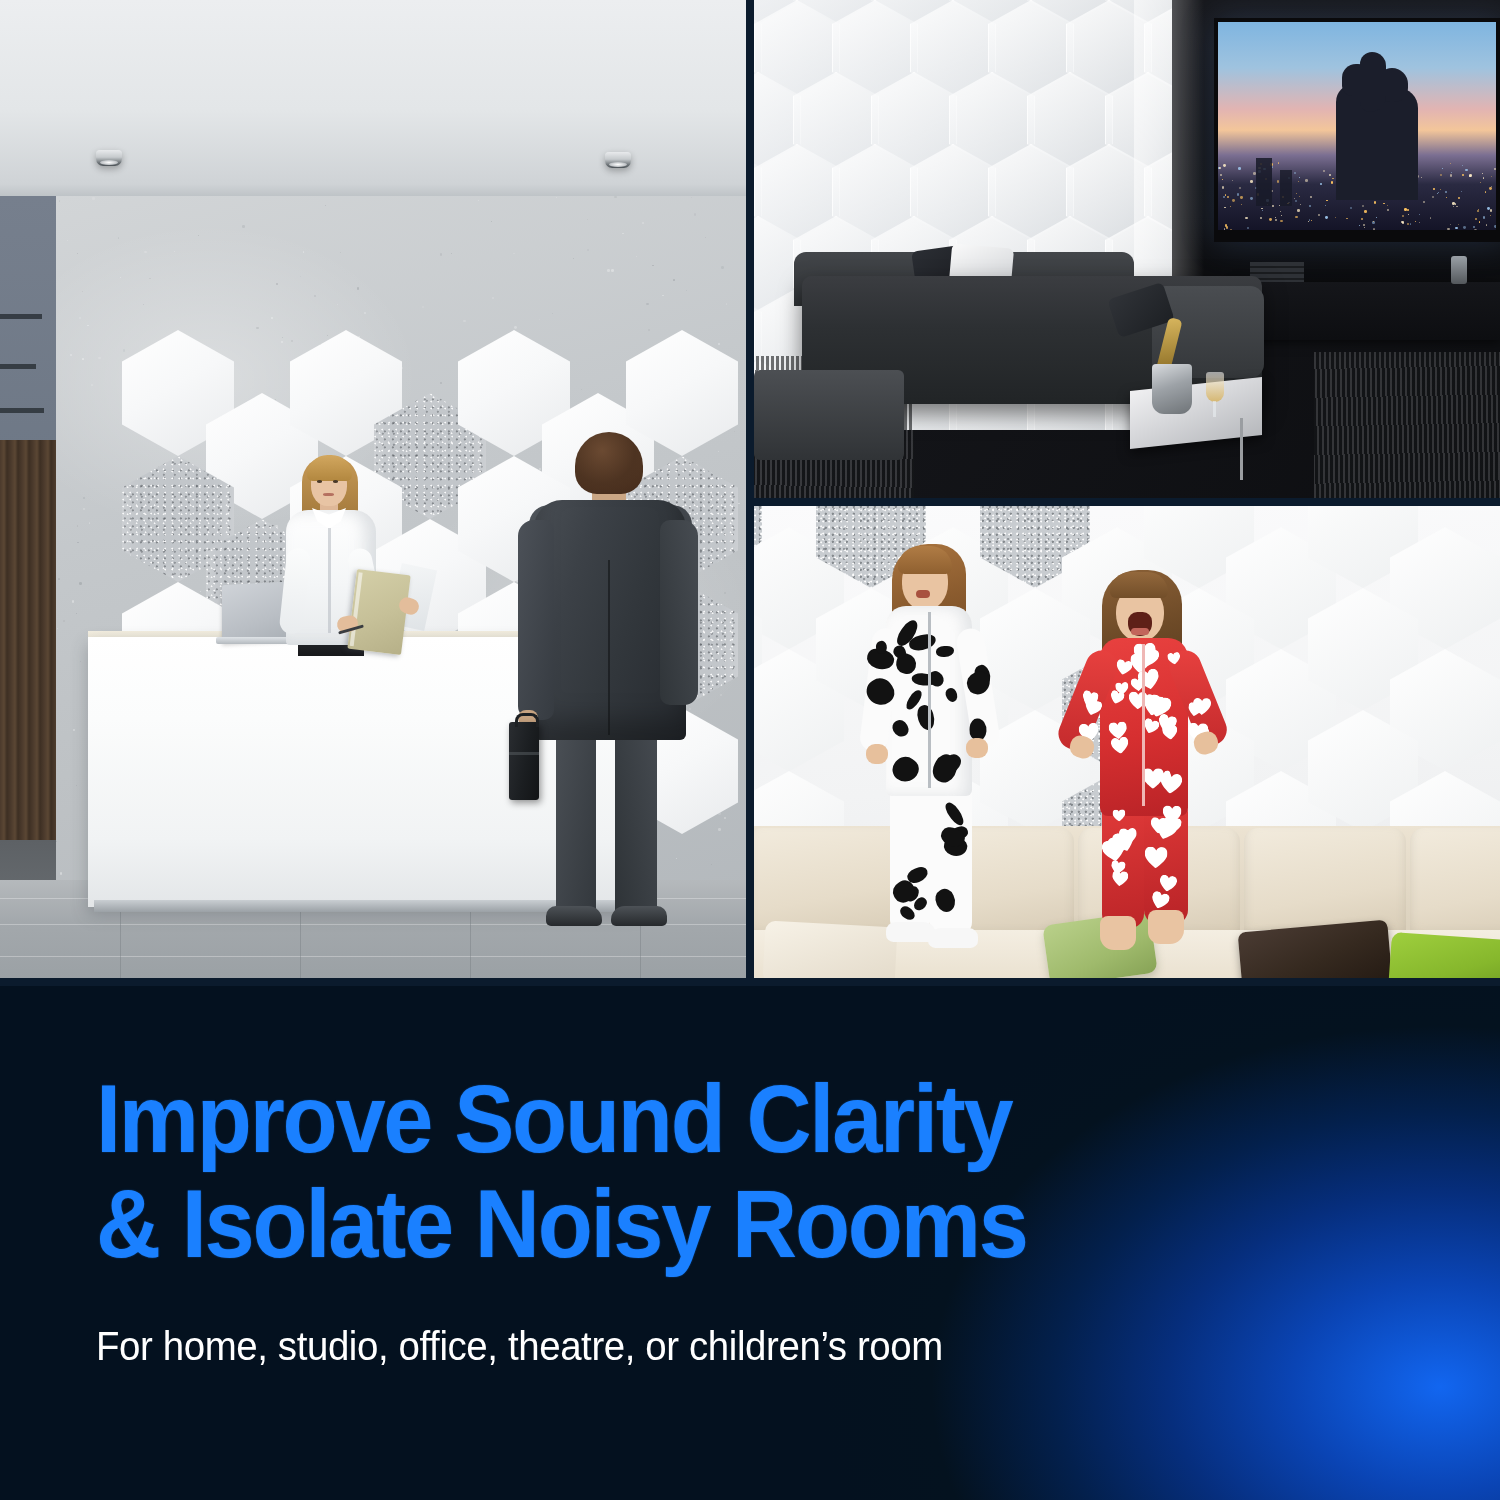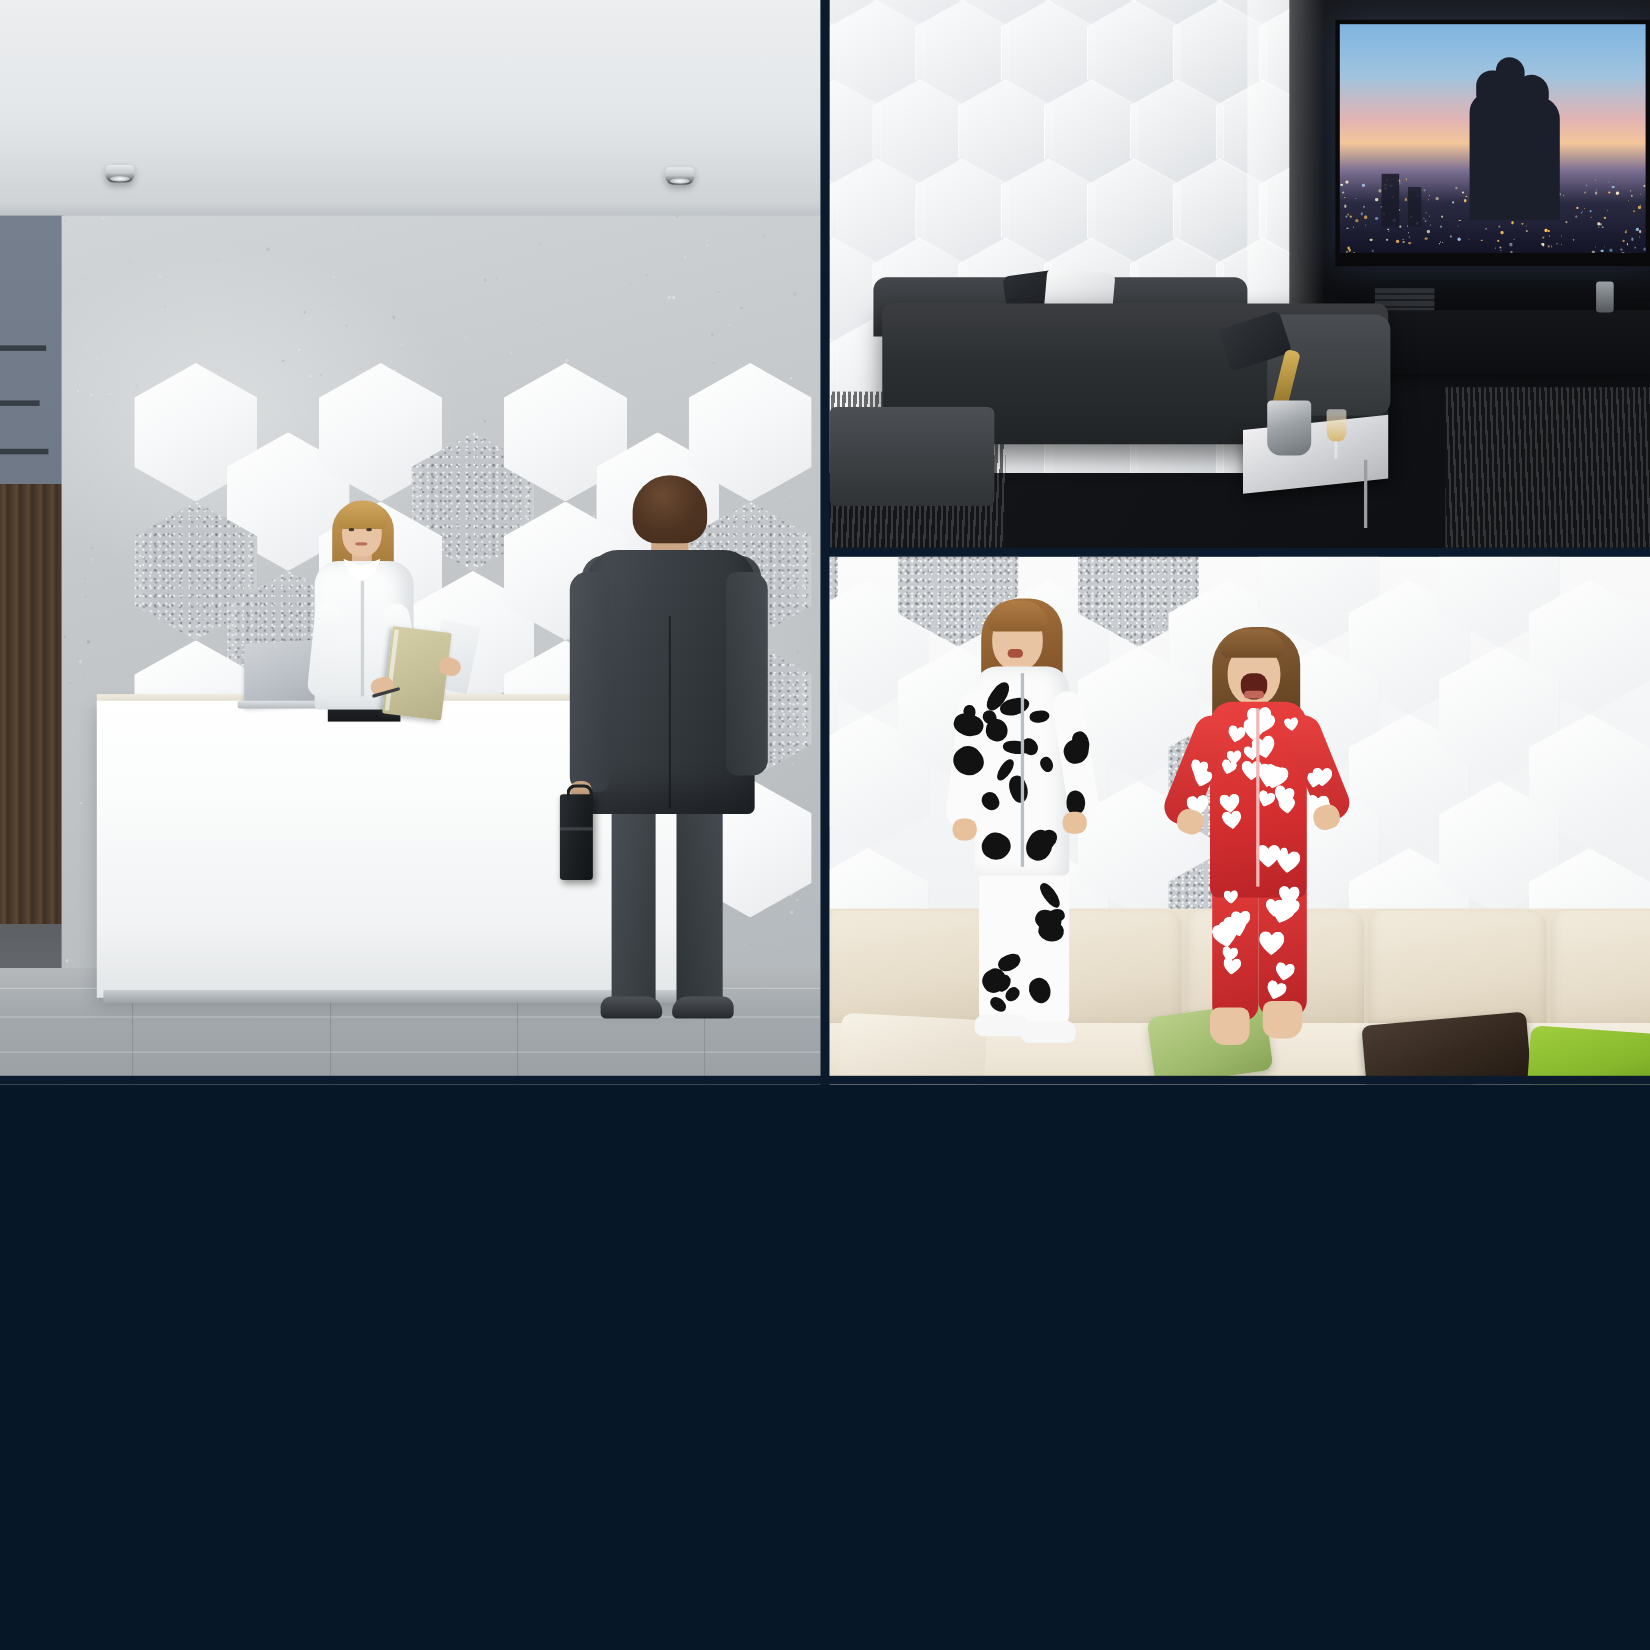--- a/index.html
+++ b/index.html
@@ -1413,14 +1413,21 @@
             <div class="heart" style="left:123.0px;top:161.5px;transform:scale(0.94) rotate(18deg)"></div>
           </div>
       </div>
     </div>
 
     <div class="seam" id="seamV"></div>
     <div class="seam" id="seamH"></div>
     <div class="seam" id="seamBottom"></div>
   </div>
 
+  <div class="band">
+    <div class="band-inner">
+      <h1 class="headline">Improve Sound Clarity
+&amp; Isolate Noisy Rooms</h1>
+      <p class="subline">For home, studio, office, theatre, or children’s room</p>
+    </div>
+  </div>
 
 </div>
 
 </body></html>

